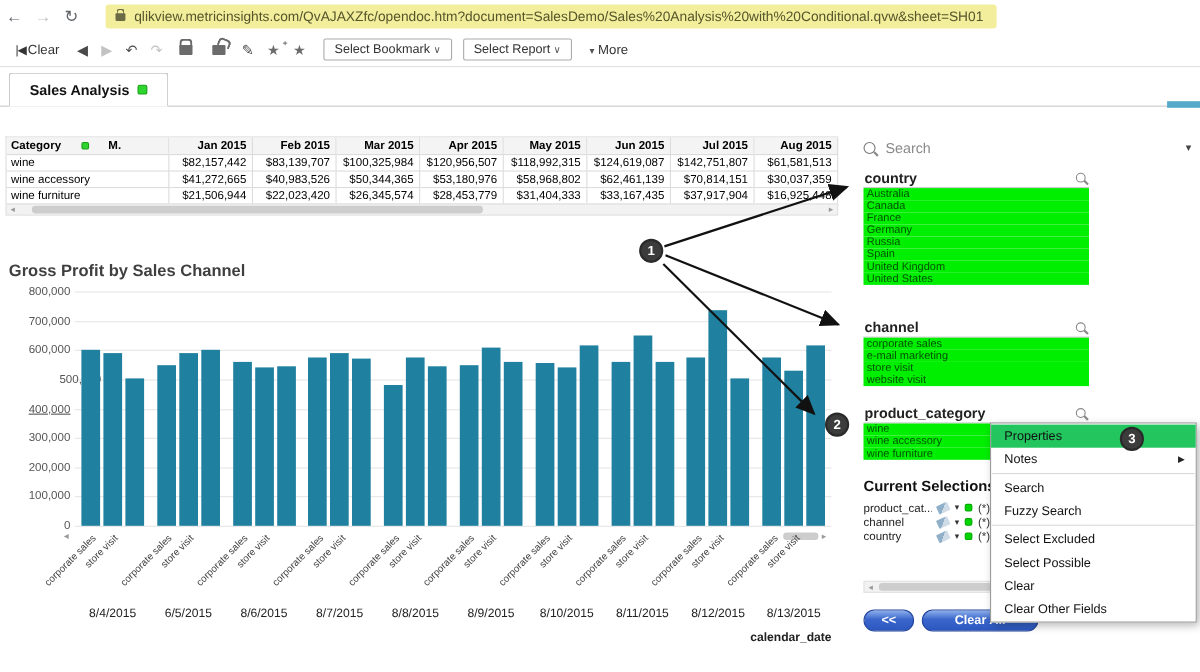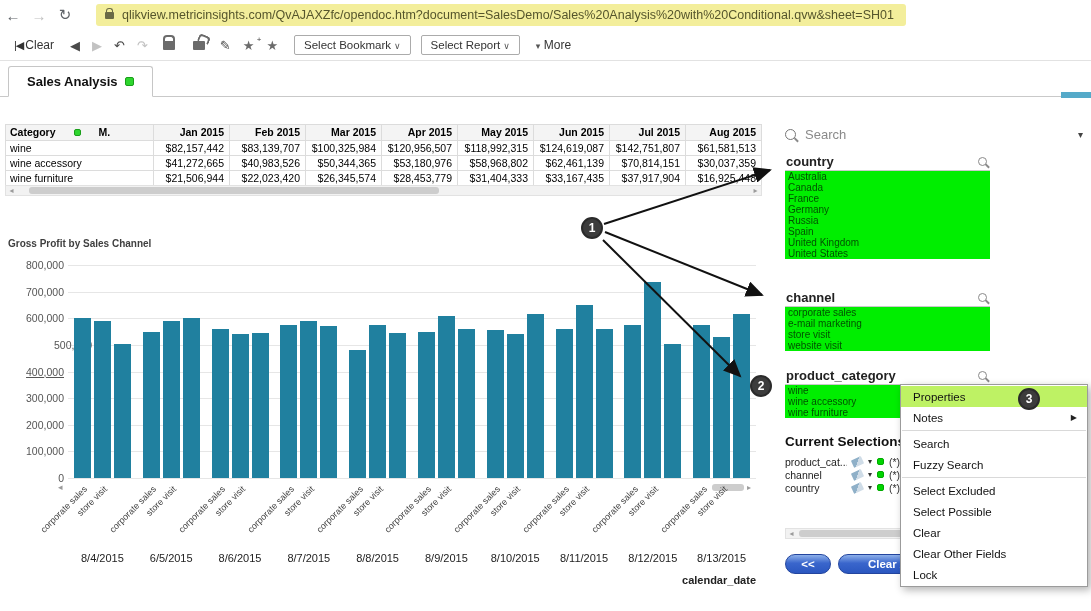--- a/index.html
+++ b/index.html
@@ -49,21 +49,21 @@
 .pcell.num{width:76px;text-align:right;padding-right:5px}
 .pcell.head{font-weight:bold}
 
 
 .hscroll{position:absolute;height:11px;display:flex;align-items:center;background:#f2f2f2;border:1px solid #e2e2e2}
 .sarrow{font-size:8px;color:#9a9a9a;width:11px;text-align:center;cursor:pointer}
 .strack{flex:1;position:relative;height:100%}
 .sthumb{position:absolute;top:1px;height:7px;background:#cdcdcd;border-radius:3px;cursor:pointer}
 
 
-.chart-title{position:absolute;left:8px;top:238px;font-size:10px;font-weight:bold;color:#3f3f3f}
+.chart-title{position:absolute;left:8px;top:238px;font-size:15px;font-weight:bold;color:#3f3f3f}
 .chartbox{position:absolute;left:0;top:236px;width:775px;height:360px}
 .gridline{position:absolute;height:1px;background:#e6e6e6}
 .ylab{position:absolute;left:0;width:64px;text-align:right;font-size:10.5px;color:#555}
 .bar{position:absolute;width:17px;background:#20809f;cursor:pointer}
 .xlab{position:absolute;width:100px;text-align:right;font-size:9px;color:#444;transform:rotate(-45deg);transform-origin:100% 0;white-space:nowrap}
 .datelab{position:absolute;text-align:center;font-size:11px;color:#222}
 .xname{position:absolute;left:600px;top:338px;width:156px;text-align:right;font-weight:bold;font-size:11px;color:#222}
 .chart-scroll-left{position:absolute;left:58px;top:246px;font-size:9px;color:#9a9a9a;cursor:pointer}
 .mini-scroll{position:absolute;left:712px;top:247px;width:52px;height:9px;display:flex;align-items:center;gap:3px}
 .mini-thumb{width:32px;height:7px;background:#cdcdcd;border-radius:3px;cursor:pointer}
@@ -87,21 +87,21 @@
 .csname{width:62px;overflow:hidden;white-space:nowrap}
 .eraser{width:11px;height:8px;background:linear-gradient(135deg,#8fb0c8 50%,#cfdce7 50%);transform:rotate(-25deg);border-radius:1px;display:inline-block;cursor:pointer}
 .cscaret{font-size:8px;color:#333;cursor:pointer}
 .csval{color:#333}
 
 .pill{position:absolute;height:20px;border:1px solid #23459e;border-radius:10px;background:linear-gradient(#8db0ea,#3a66cc 45%,#2b57c0);color:#fff;font-weight:bold;font-size:11.5px;cursor:pointer;z-index:40;font-family:"Liberation Sans",sans-serif}
 
 
 .cmenu{position:absolute;left:900px;top:384px;width:188px;background:#fff;border:1px solid #9b9b9b;box-shadow:3px 3px 8px rgba(0,0,0,.3);z-index:70;padding:1px 0}
 .mitem{height:21px;display:flex;align-items:center;justify-content:space-between;padding:0 10px 0 12px;font-size:11.5px;color:#111;cursor:pointer}
-.mitem.hl{background:#bef264}
+.mitem.hl{background:#22c55e}
 .msep{height:1px;background:#d9d9d9;margin:2px 1px}
 .subarrow{font-size:8px;color:#222}
 
 
 .arrows{position:absolute;left:0;top:0;z-index:60;pointer-events:none}
 .callout{position:absolute;width:22px;height:22px;border-radius:50%;background:#3c3c3c;color:#fff;font-weight:bold;font-size:12px;display:flex;align-items:center;justify-content:center;z-index:80;border:2px solid #2a2a2a}
 </style>
 </head>
 <body>
 
@@ -389,23 +389,20 @@
       </div>
       <div class="mitem">
         <span>Select Possible</span>
       </div>
       <div class="mitem">
         <span>Clear</span>
       </div>
       <div class="mitem">
         <span>Clear Other Fields</span>
       </div>
-      <div class="mitem">
-        <span>Lock</span>
-      </div>
     </div>
 
   <svg class="arrows" width="1091" height="611">
     <defs>
       <marker id="ah" markerWidth="10" markerHeight="8" refX="8" refY="4" orient="auto">
         <path d="M0,0 L9,4 L0,8 z" fill="#111"></path>
       </marker>
     </defs>
     <line x1="604" y1="224" x2="770" y2="170" stroke="#111" stroke-width="2" marker-end="url(#ah)"></line>
     <line x1="605" y1="232" x2="762" y2="295" stroke="#111" stroke-width="2" marker-end="url(#ah)"></line>

